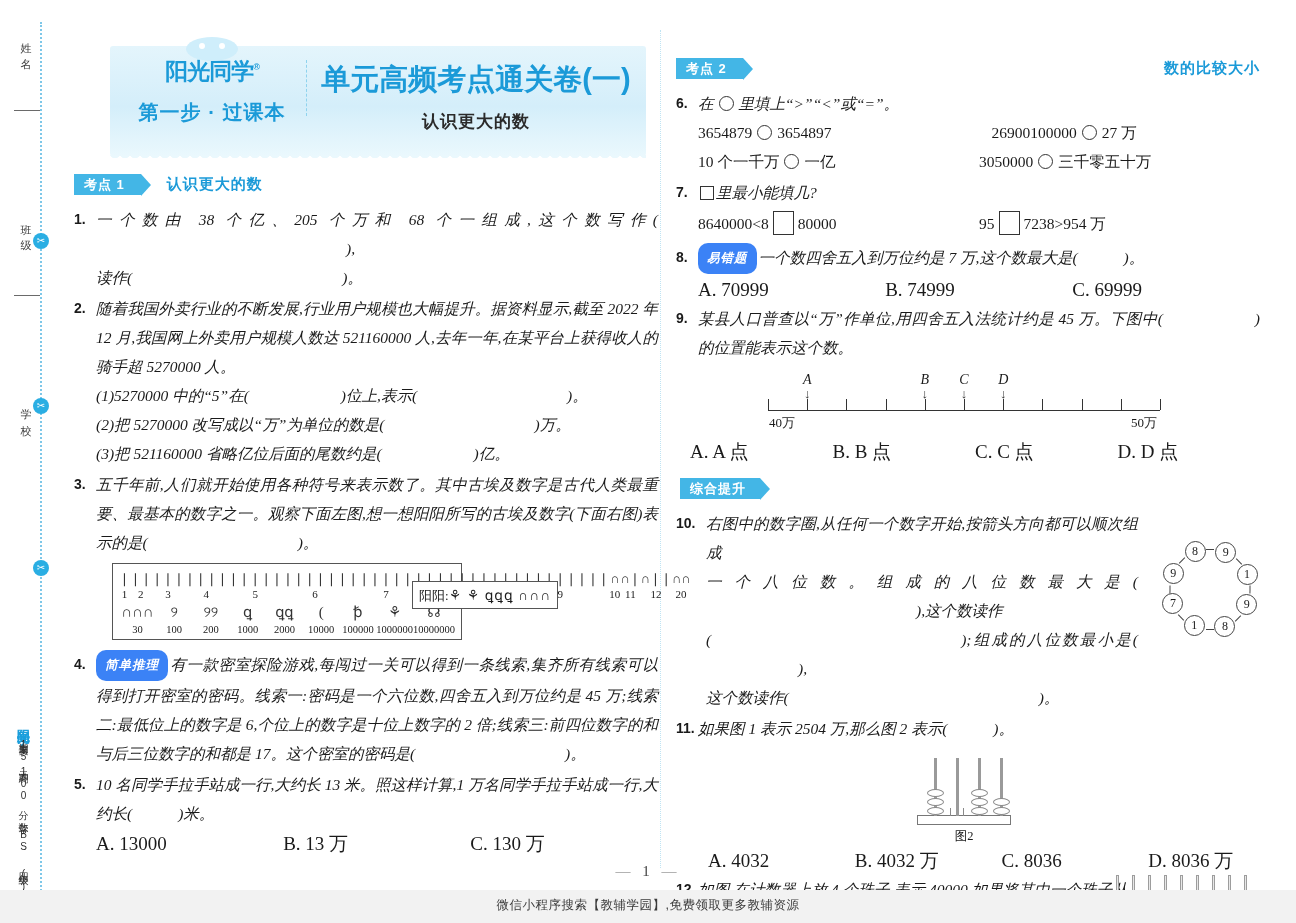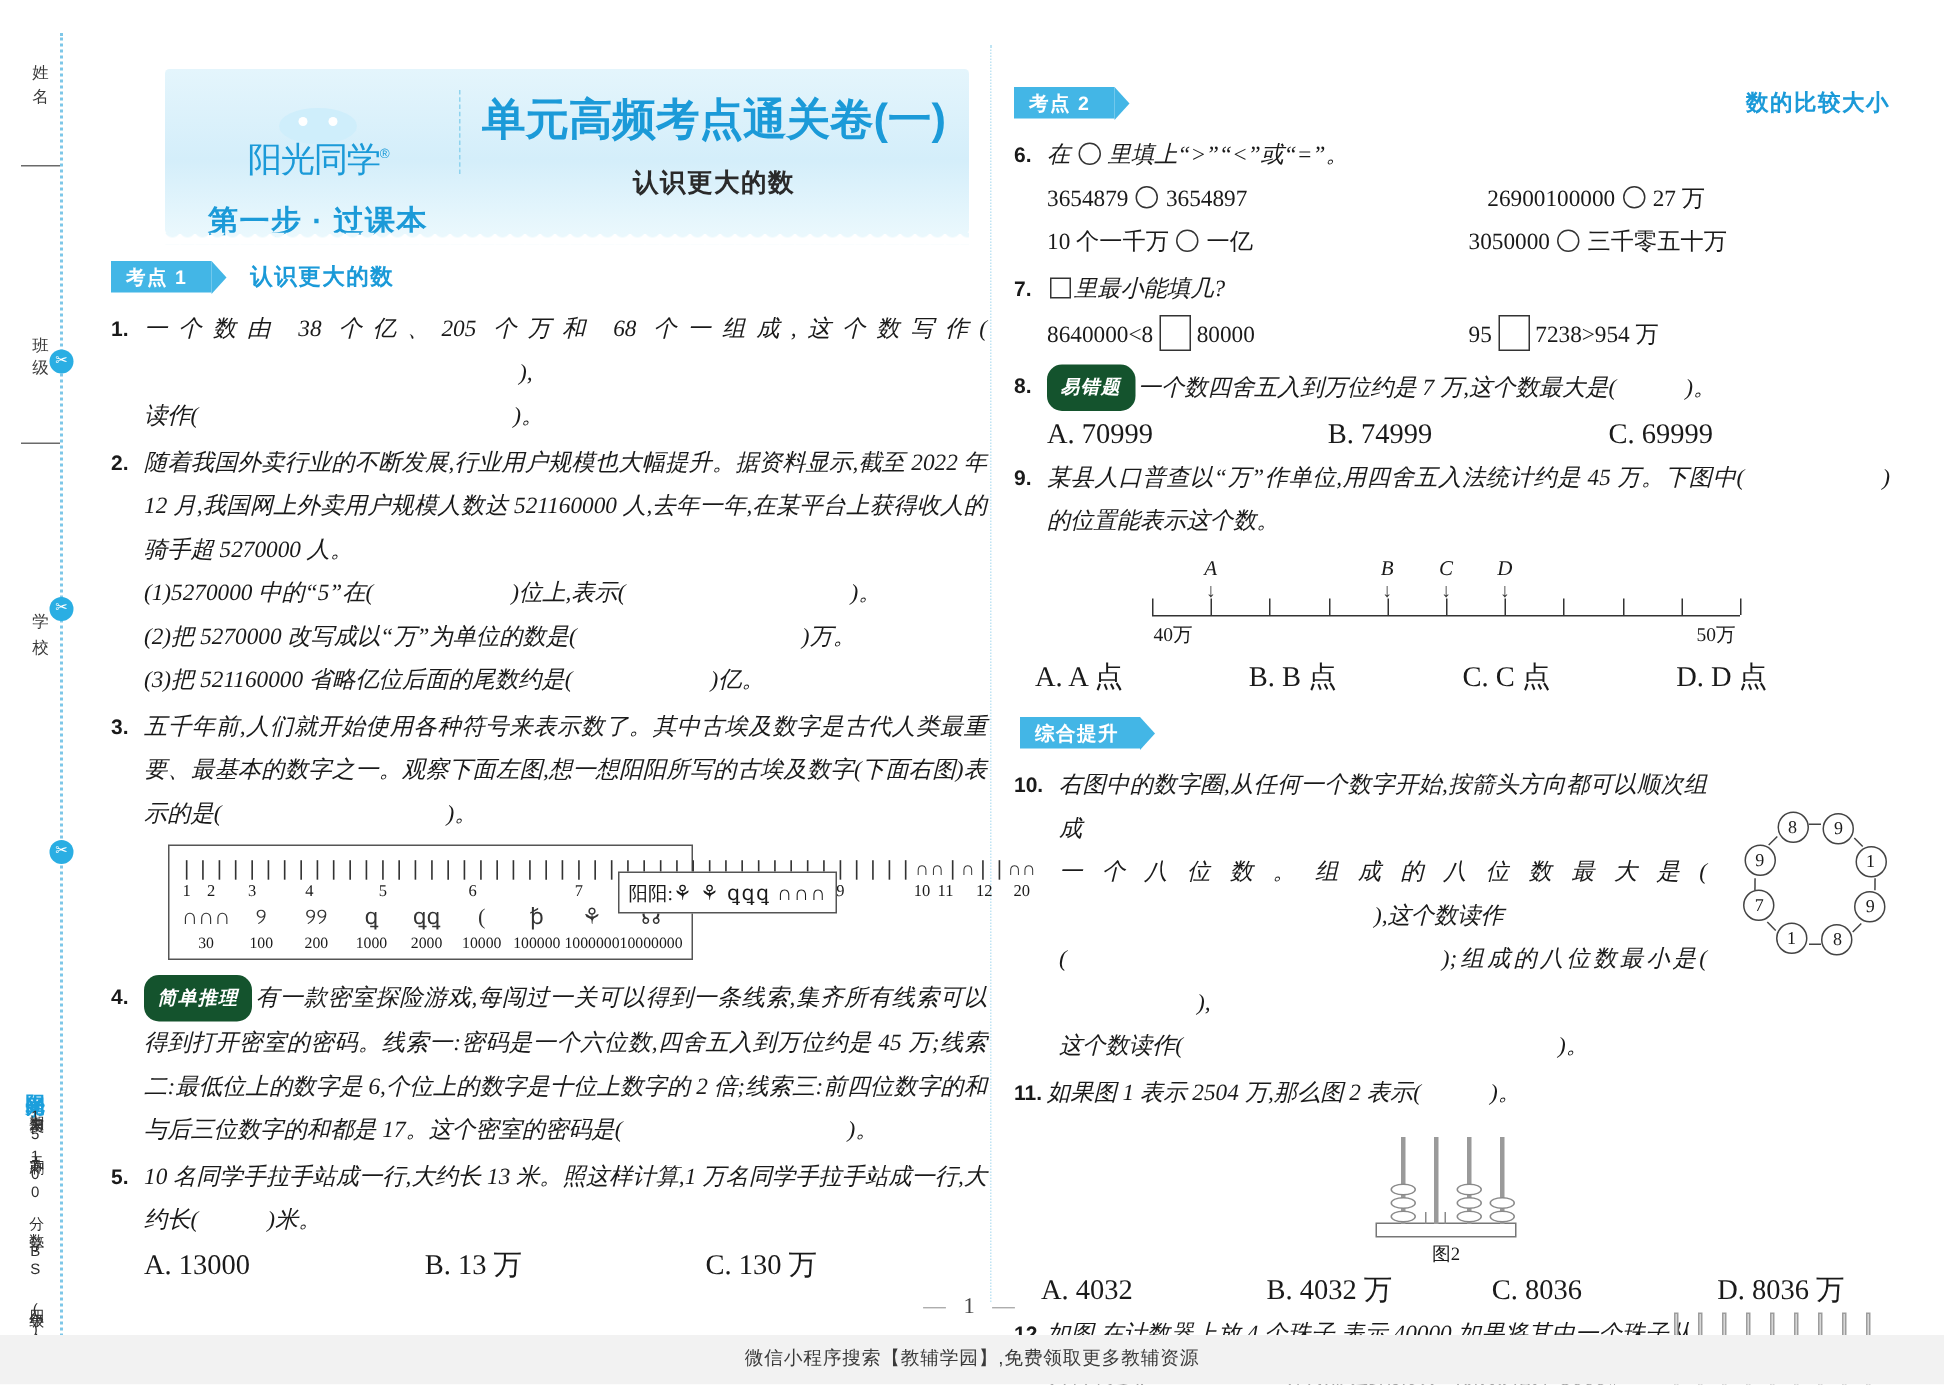--- a/index.html
+++ b/index.html
@@ -71,23 +71,23 @@
     content:""; position:absolute; left:0; right:0; bottom:-7px; height:8px;
     background:
       radial-gradient(circle at 5px -2px, #eaf8fd 5px, transparent 5.5px) repeat-x;
     background-size:10px 8px;
   }
   .banner-left{
     position:absolute; left:18px; top:10px; width:168px; text-align:center;
   }
   .logo-mark{
     font-family:"Liberation Sans","DejaVu Sans",sans-serif;
-    font-size:23px; font-weight:normal; color:#1b9ad8;
+    font-size:23px; font-weight:bold; color:#1b9ad8;
     letter-spacing:-1px;
-    position:relative; display:inline-block;margin-top:35px;
+    position:relative; display:inline-block;
   }
   .logo-mark .sup{ font-size:9px; vertical-align:super; }
   .logo-bubble{
     position:absolute; left:50%; transform:translateX(-50%); top:-19px;
     width:52px; height:24px; border-radius:50%;
     background:#cfeefb;
   }
   .logo-bubble:before{
     content:""; position:absolute; left:13px; top:6px; width:6px;height:6px;
     border-radius:50%; background:#fff;
@@ -164,21 +164,21 @@
 
   .opts{
     display:flex; margin-left:22px; font-size:19px; line-height:28px;
   }
   .opts span{ display:inline-block; }
   .opt-3 span{ width:33.3%; }
   .opt-4 span{ width:25%; }
 
   .badge{
     display:inline-block;
-    background:#14532d; color:#fff;
+    background:#3b82f6; color:#fff;
     font-family:"Liberation Sans","DejaVu Sans",sans-serif;
     font-size:12.5px; font-weight:bold;
     border-radius:10px; padding:1px 9px; margin-right:2px;
     letter-spacing:1px; vertical-align:1px;
   }
 
   .circ{
     display:inline-block; width:15px; height:15px;
     border:1px solid #333; border-radius:50%;
     vertical-align:-2px; margin:0 5px;
@@ -593,21 +593,21 @@
             <div class="bead" style="left: 54px; bottom: 19px;"></div>
             <div class="bead" style="left: 54px; bottom: 28px;"></div>
             <div class="ab-rod" style="left: 83px; height: 58px;"></div>
             <div class="bead" style="left: 76px; bottom: 10px;"></div>
             <div class="bead" style="left: 76px; bottom: 19px;"></div>
           </div>
         <div class="ab-cap">图2</div>
       </div>
     </div>
 
-    <div class="opts opt-4" style="margin-left:26px;gap:35px;" id="q11-options">
+    <div class="opts opt-4" style="margin-left:40px;gap:35px;" id="q11-options">
         <span>A. 4032</span>
         <span>B. 4032 万</span>
         <span>C. 8036</span>
         <span>D. 8036 万</span>
       </div>
 
     <div class="q" style="margin-left:8px; position:relative;">
       <span class="qnum">12.</span>
       <div style="width:430px;">
         <div class="qtext">

